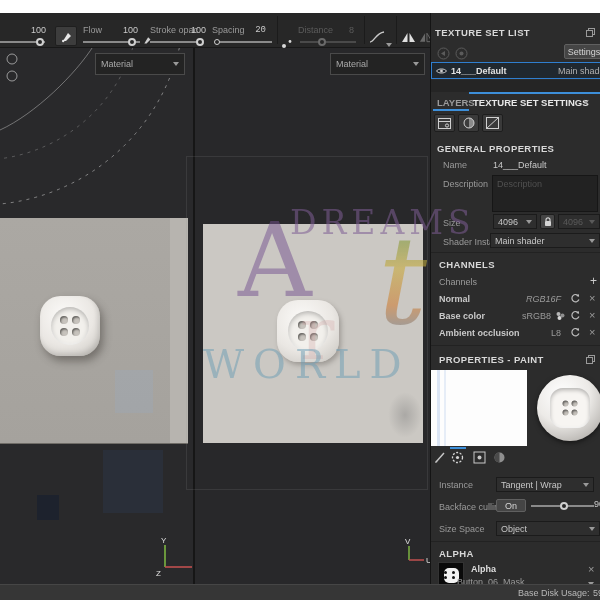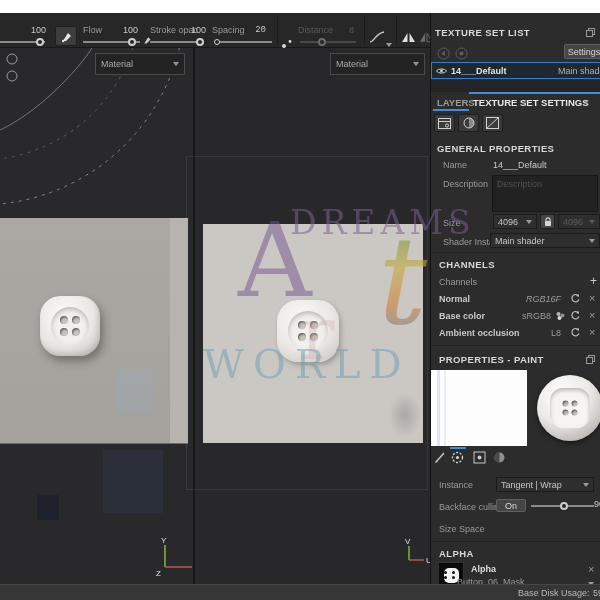--- a/index.html
+++ b/index.html
@@ -448,20 +448,24 @@
 
     <span class="abs lbl" style="left:8px; top:489px;">Backface culling</span>
     <div class="push-btn" style="left:65px; top:486px; width:30px; height:13px;">
       <span>On</span>
     </div>
     <div class="track" style="left:100px; top:492px; width:63px;"></div>
     <div class="handle" style="left:129px; top:489px;"></div>
     <span class="abs val" style="left:163px; top:486px;">90</span>
 
     <span class="abs lbl" style="left:8px; top:511px;">Size Space</span>
+    <div class="dd" style="left:65px; top:508px; width:104px;">
+      <span>Object</span>
+      <span class="chev"></span>
+    </div>
 
     <div class="divline" style="top:528px;"></div>
 
     <span class="abs hdr" style="left:8px; top:535px;">ALPHA</span>
     <div class="alpha-thumb">
       <div class="mini-btn">
         <div class="mini-hole"></div>
           <div class="mini-hole"></div>
           <div class="mini-hole"></div>
           <div class="mini-hole"></div>

